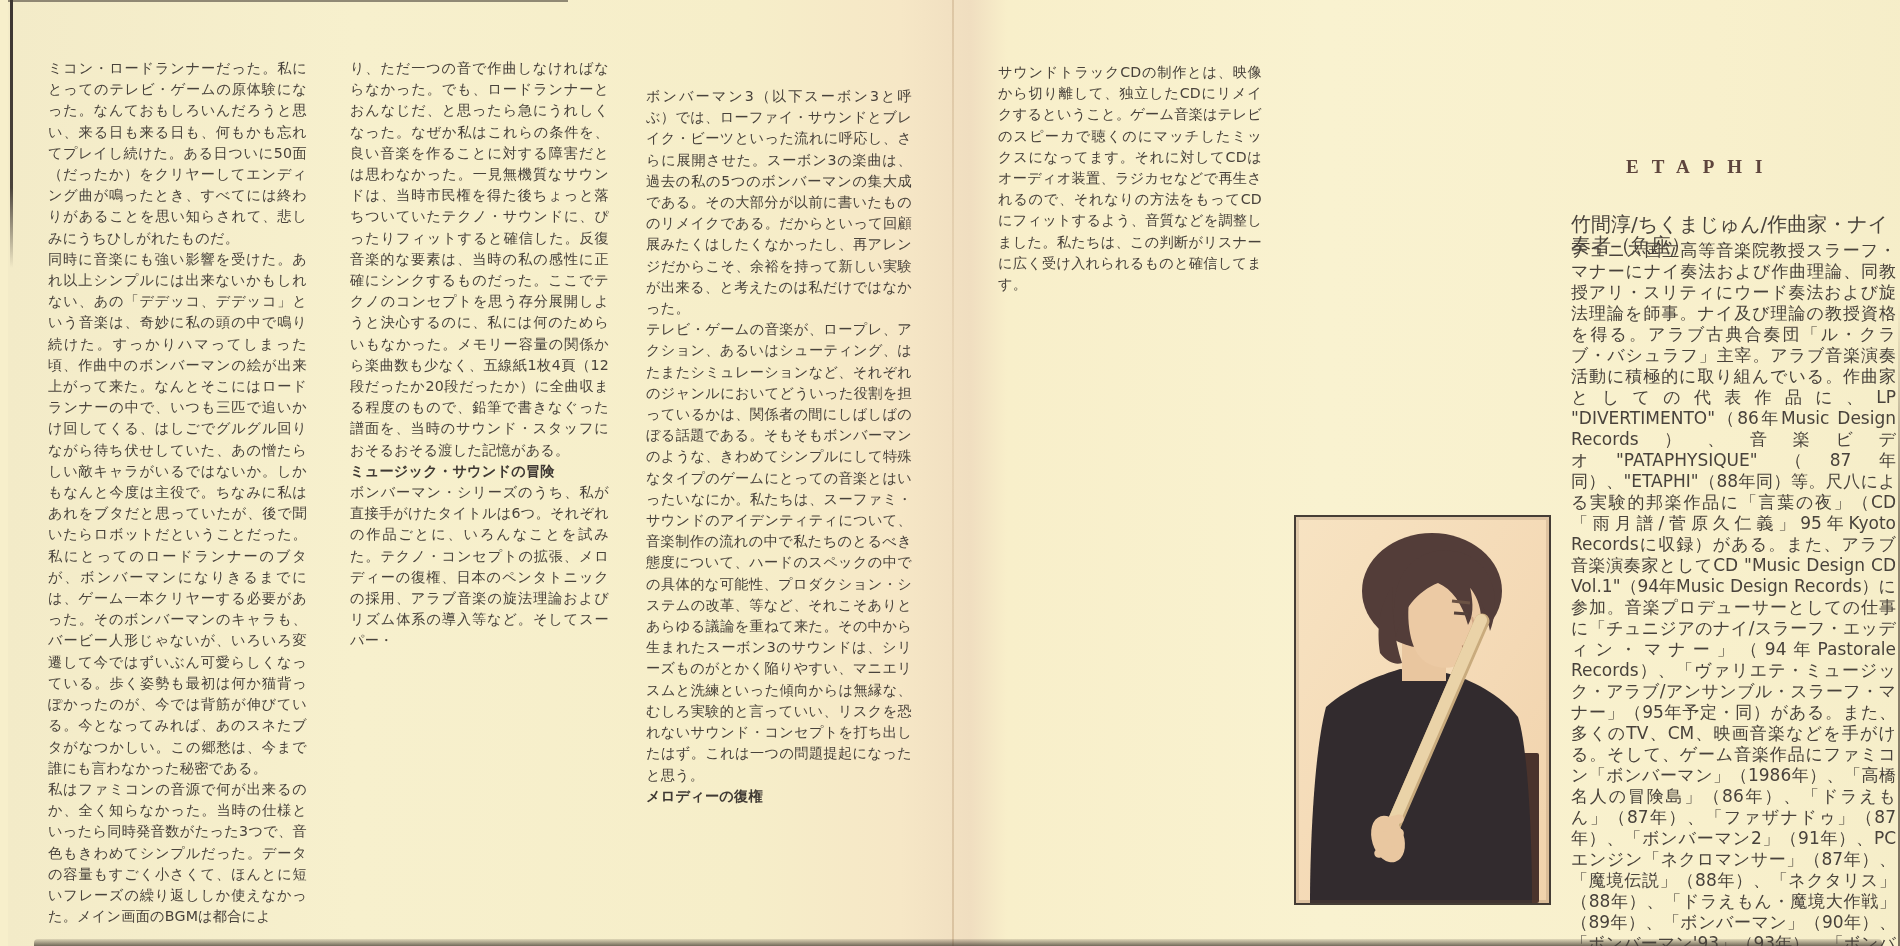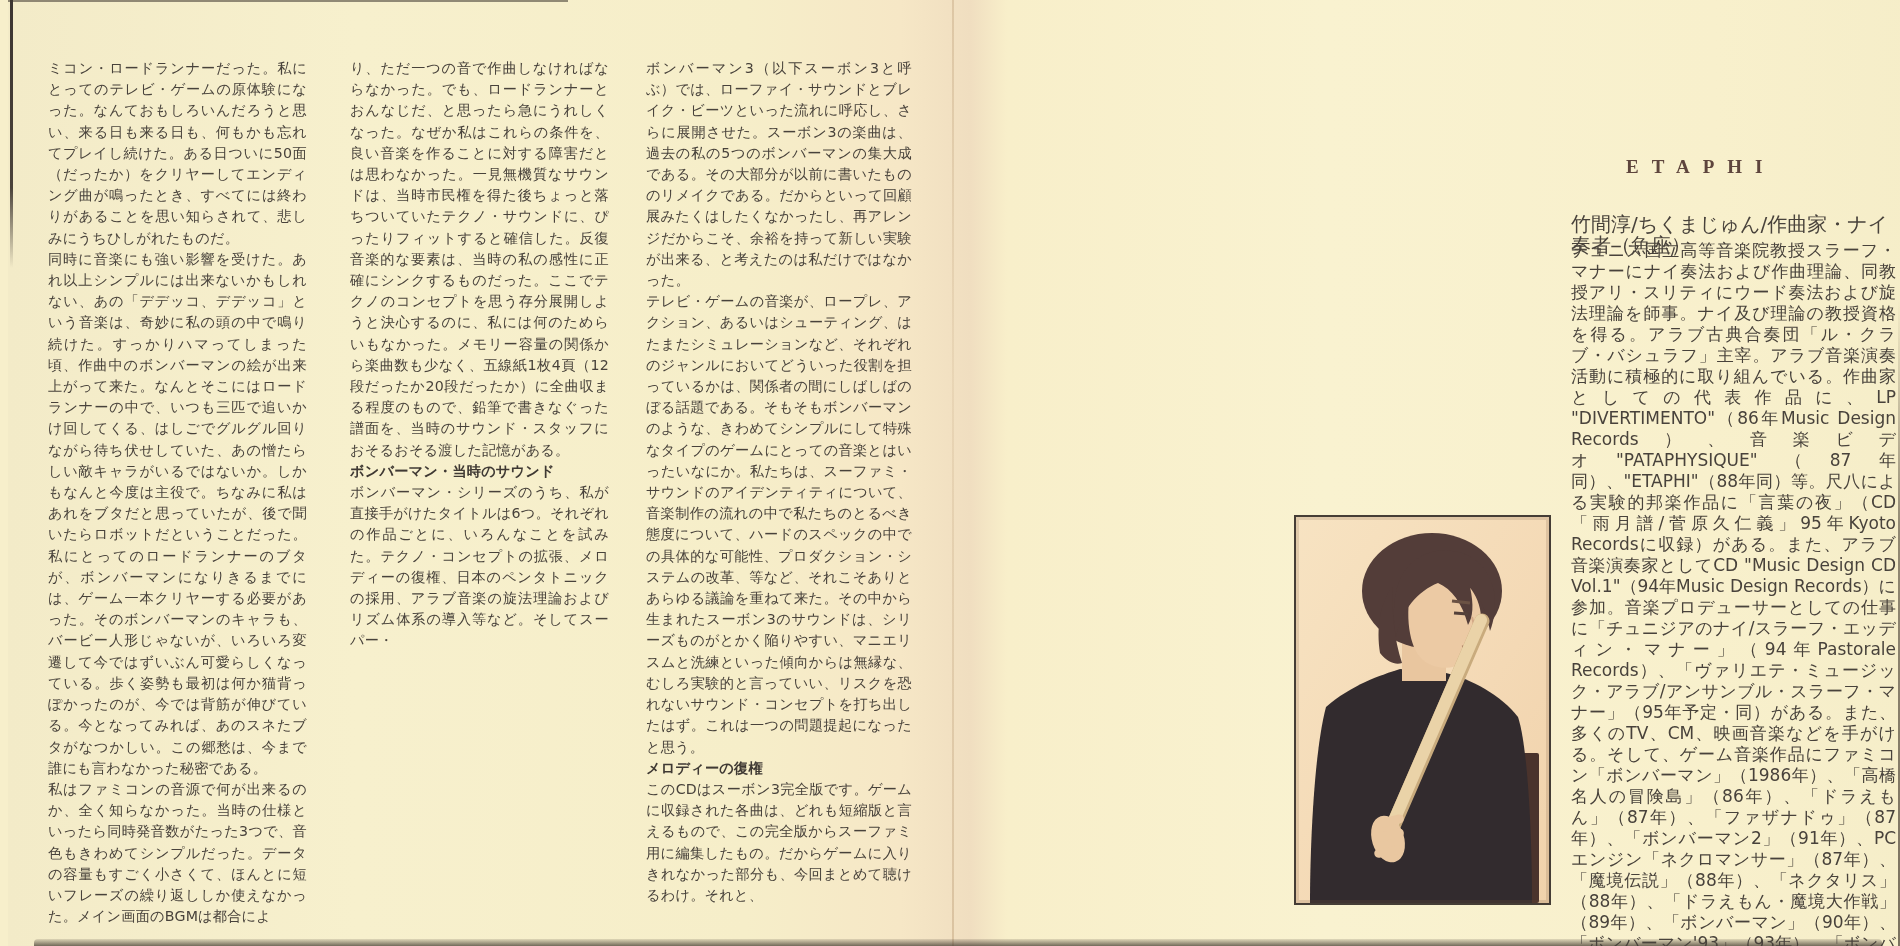--- a/index.html
+++ b/index.html
@@ -33,21 +33,21 @@
     position:absolute;top:58px;
     color:#48423b;
     font-size:14.2px;line-height:21.2px;
     text-align:justify;text-justify:inter-character;
     letter-spacing:.2px;
   }
   .col .p{margin:0;}
   .col .h{margin:0;font-weight:bold;color:#3f3933;}
   #col1{left:40px;width:259px;}
   #col2{left:342px;width:259px;}
-  #col3{left:638px;width:266px;}
+  #col3{left:638px;width:266px;margin-top:28px;}
   #col4{left:990px;width:264px;top:62px;}
 
   
   .profile-heading{
     position:absolute;left:1618px;top:156px;
     font-family:"Liberation Serif","DejaVu Serif",serif;
     font-weight:bold;font-size:19px;letter-spacing:13px;
     color:#5e453d;
   }
   .profile-name{
@@ -79,28 +79,30 @@
   <div class="edge-bottom"></div>
   <div class="edge-right"></div>
 
   <div class="col" id="col1">
       <div class="p">ミコン・ロードランナーだった。私にとってのテレビ・ゲームの原体験になった。なんておもしろいんだろうと思い、来る日も来る日も、何もかも忘れてプレイし続けた。ある日ついに50面（だったか）をクリヤーしてエンディング曲が鳴ったとき、すべてには終わりがあることを思い知らされて、悲しみにうちひしがれたものだ。</div>
       <div class="p">同時に音楽にも強い影響を受けた。あれ以上シンプルには出来ないかもしれない、あの「デデッコ、デデッコ」という音楽は、奇妙に私の頭の中で鳴り続けた。すっかりハマってしまった頃、作曲中のボンバーマンの絵が出来上がって来た。なんとそこにはロードランナーの中で、いつも三匹で追いかけ回してくる、はしごでグルグル回りながら待ち伏せしていた、あの憎たらしい敵キャラがいるではないか。しかもなんと今度は主役で。ちなみに私はあれをブタだと思っていたが、後で聞いたらロボットだということだった。私にとってのロードランナーのブタが、ボンバーマンになりきるまでには、ゲーム一本クリヤーする必要があった。そのボンバーマンのキャラも、バービー人形じゃないが、いろいろ変遷して今ではずいぶん可愛らしくなっている。歩く姿勢も最初は何か猫背っぽかったのが、今では背筋が伸びている。今となってみれば、あのスネたブタがなつかしい。この郷愁は、今まで誰にも言わなかった秘密である。</div>
       <div class="p">私はファミコンの音源で何が出来るのか、全く知らなかった。当時の仕様といったら同時発音数がたった3つで、音色もきわめてシンプルだった。データの容量もすごく小さくて、ほんとに短いフレーズの繰り返ししか使えなかった。メイン画面のBGMは都合によ</div>
     </div>
   <div class="col" id="col2">
       <div class="p">り、ただ一つの音で作曲しなければならなかった。でも、ロードランナーとおんなじだ、と思ったら急にうれしくなった。なぜか私はこれらの条件を、良い音楽を作ることに対する障害だとは思わなかった。一見無機質なサウンドは、当時市民権を得た後ちょっと落ちついていたテクノ・サウンドに、ぴったりフィットすると確信した。反復音楽的な要素は、当時の私の感性に正確にシンクするものだった。ここでテクノのコンセプトを思う存分展開しようと決心するのに、私には何のためらいもなかった。メモリー容量の関係から楽曲数も少なく、五線紙1枚4頁（12段だったか20段だったか）に全曲収まる程度のもので、鉛筆で書きなぐった譜面を、当時のサウンド・スタッフにおそるおそる渡した記憶がある。</div>
-      <div class="h">ボンバーマン・当時のサウンド</div>
+      <div class="h">ミュージック・サウンドの冒険</div>
       <div class="p">ボンバーマン・シリーズのうち、私が直接手がけたタイトルは6つ。それぞれの作品ごとに、いろんなことを試みた。テクノ・コンセプトの拡張、メロディーの復権、日本のペンタトニックの採用、アラブ音楽の旋法理論およびリズム体系の導入等など。そしてスーパー・</div>
     </div>
   <div class="col" id="col3">
       <div class="p">ボンバーマン3（以下スーボン3と呼ぶ）では、ローファイ・サウンドとブレイク・ビーツといった流れに呼応し、さらに展開させた。スーボン3の楽曲は、過去の私の5つのボンバーマンの集大成である。その大部分が以前に書いたもののリメイクである。だからといって回顧展みたくはしたくなかったし、再アレンジだからこそ、余裕を持って新しい実験が出来る、と考えたのは私だけではなかった。</div>
       <div class="p">テレビ・ゲームの音楽が、ロープレ、アクション、あるいはシューティング、はたまたシミュレーションなど、それぞれのジャンルにおいてどういった役割を担っているかは、関係者の間にしばしばのぼる話題である。そもそもボンバーマンのような、きわめてシンプルにして特殊なタイプのゲームにとっての音楽とはいったいなにか。私たちは、スーファミ・サウンドのアイデンティティについて、音楽制作の流れの中で私たちのとるべき態度について、ハードのスペックの中での具体的な可能性、プロダクション・システムの改革、等など、それこそありとあらゆる議論を重ねて来た。その中から生まれたスーボン3のサウンドは、シリーズものがとかく陥りやすい、マニエリスムと洗練といった傾向からは無縁な、むしろ実験的と言っていい、リスクを恐れないサウンド・コンセプトを打ち出したはず。これは一つの問題提起になったと思う。</div>
       <div class="h">メロディーの復権</div>
-      <div class="p">このCDはスーボン3完全版です。ゲームに収録された各曲は、どれも短縮版と言えるもので、この完全版からスーファミ用に編集したもの。だからゲームに入りきれなかった部分も、今回まとめて聴けるわけ。それと、</div>
+    </div>
+  <div class="col" id="col4">
+      <div class="p">サウンドトラックCDの制作とは、映像から切り離して、独立したCDにリメイクするということ。ゲーム音楽はテレビのスピーカで聴くのにマッチしたミックスになってます。それに対してCDはオーディオ装置、ラジカセなどで再生されるので、それなりの方法をもってCDにフィットするよう、音質などを調整しました。私たちは、この判断がリスナーに広く受け入れられるものと確信してます。</div>
     </div>
 
   <div class="profile-heading">ETAPHI</div>
   <div class="profile-name">竹間淳/ちくまじゅん/作曲家・ナイ奏者（魚座）</div>
   <div class="profile-body">チュニス国立高等音楽院教授スラーフ・マナーにナイ奏法および作曲理論、同教授アリ・スリティにウード奏法および旋法理論を師事。ナイ及び理論の教授資格を得る。アラブ古典合奏団「ル・クラブ・バシュラフ」主宰。アラブ音楽演奏活動に積極的に取り組んでいる。作曲家としての代表作品に、LP "DIVERTIMENTO"（86年Music Design Records）、音楽ビデオ"PATAPHYSIQUE"（87年同）、"ETAPHI"（88年同）等。尺八による実験的邦楽作品に「言葉の夜」（CD「雨月譜/菅原久仁義」95年Kyoto Recordsに収録）がある。また、アラブ音楽演奏家としてCD "Music Design CD Vol.1"（94年Music Design Records）に参加。音楽プロデューサーとしての仕事に「チュニジアのナイ/スラーフ・エッディン・マナー」（94年Pastorale Records）、「ヴァリエテ・ミュージック・アラブ/アンサンブル・スラーフ・マナー」（95年予定・同）がある。また、多くのTV、CM、映画音楽などを手がける。そして、ゲーム音楽作品にファミコン「ボンバーマン」（1986年）、「高橋名人の冒険島」（86年）、「ドラえもん」（87年）、「ファザナドゥ」（87年）、「ボンバーマン2」（91年）、PCエンジン「ネクロマンサー」（87年）、「魔境伝説」（88年）、「ネクタリス」（88年）、「ドラえもん・魔境大作戦」（89年）、「ボンバーマン」（90年）、「ボンバーマン'93」（93年）、「ボンバーマン'94」（94年）、スーパー・ファミコン「スーパー・ボンバーマン3」（95年）、「ドレミファンタジー」（95年予定）。（魔境伝説はビクター音産。それ以外はすべてハドソン）また、ゲーム音楽アレンジCDに「ボンバーマン名曲集」（91年Fun House）がある。</div>
 
   <div class="photo">
     <svg viewBox="0 0 253 386" preserveAspectRatio="none">
       <defs>
         <linearGradient id="pbg" x1="0" y1="0" x2="1" y2="1">

